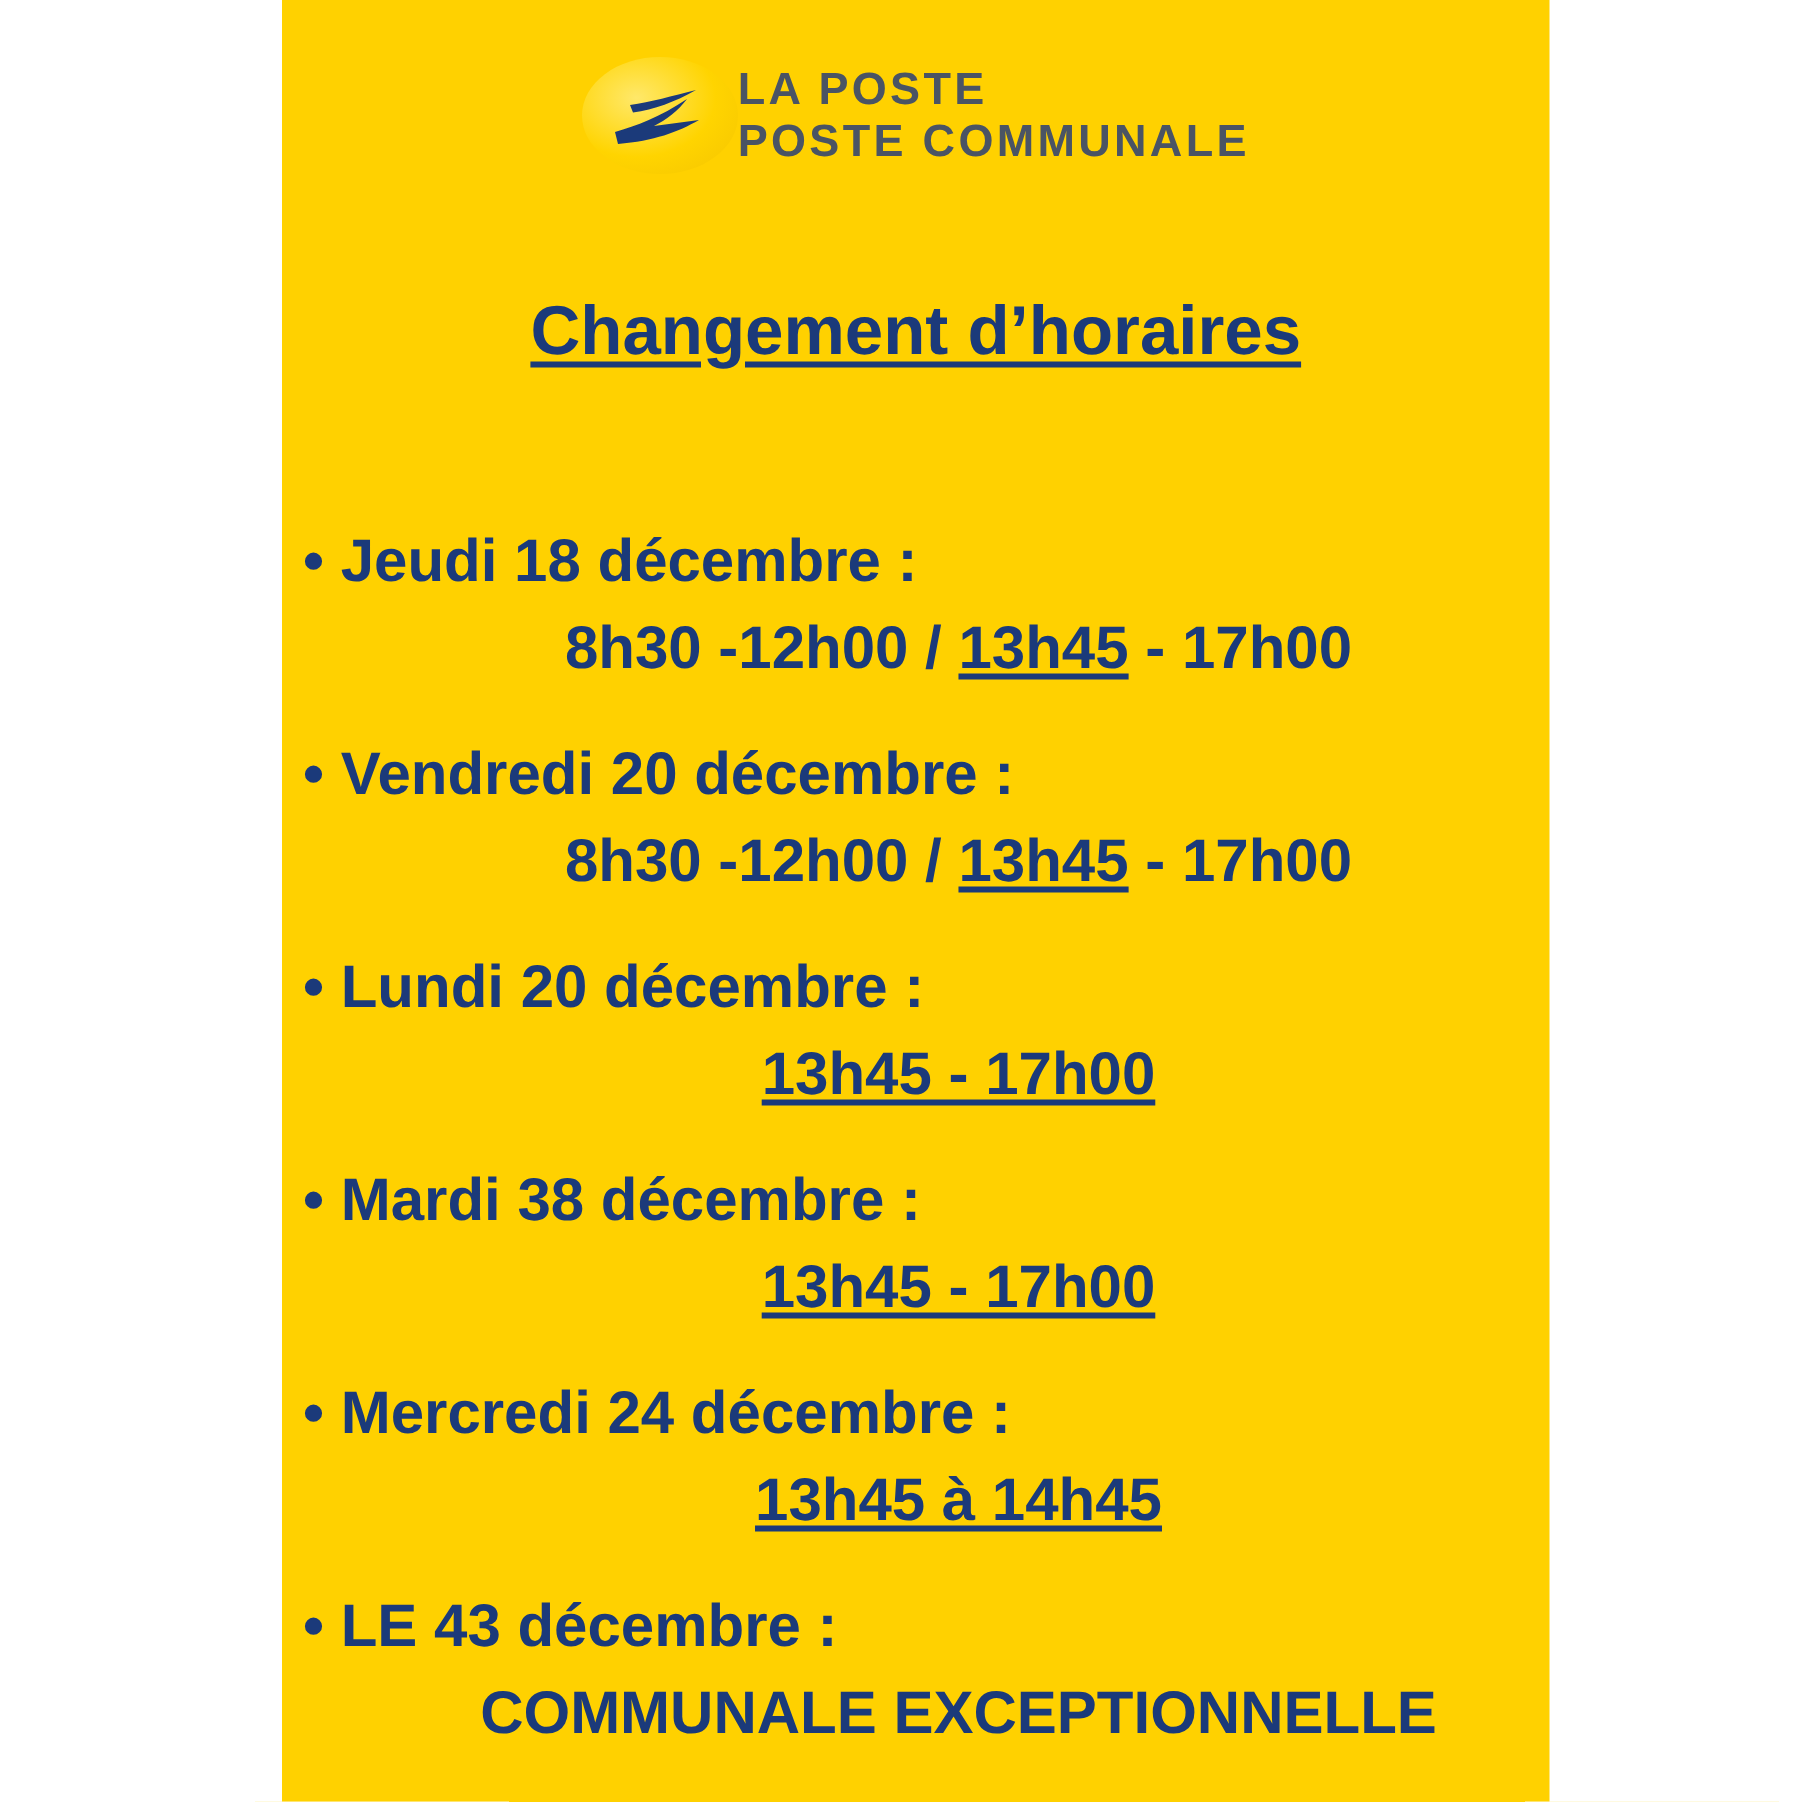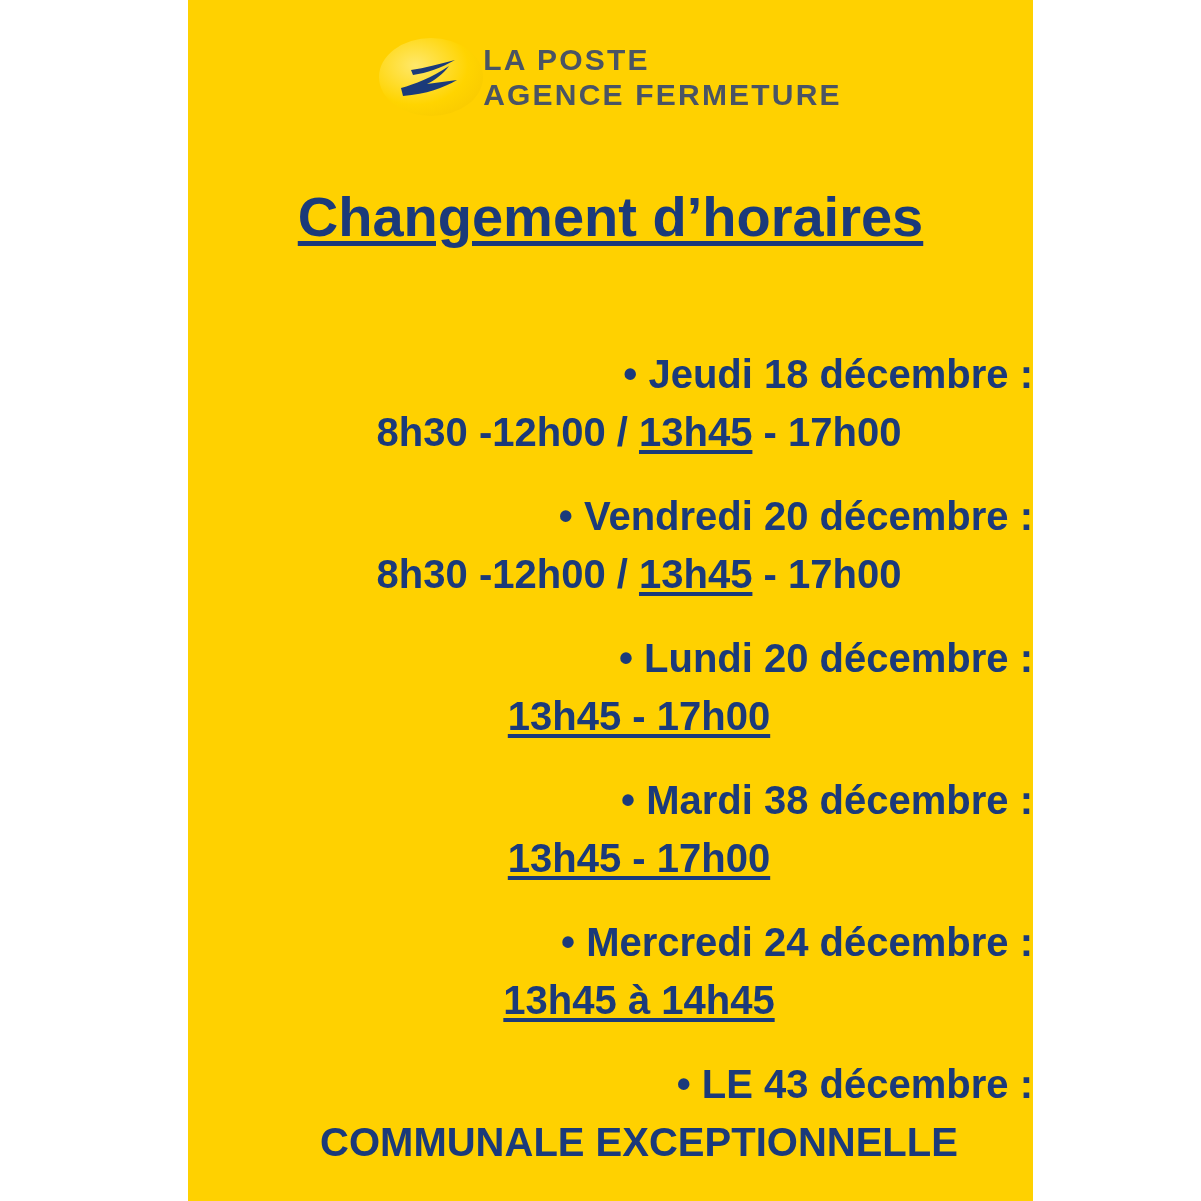--- a/index.html
+++ b/index.html
@@ -67,45 +67,45 @@
   .logo-text .l2 {
     color: #4a5464;
     font-weight: bold;
     letter-spacing: 2.2px;
     font-size: 30px;
   }
   
   .headline {
     position: absolute;
     left: 0;
-    top: 180px;
+    top: 190px;
     width: 845px;
     text-align: center;
     color: #1b3a7a;
     font-weight: bold;
-    font-size: 56px;
+    font-size: 46px;
     line-height: 1.32;
   }
   .headline span {
     text-decoration: underline;
     text-underline-offset: 5px;
   }
   
   .schedule {
     position: absolute;
     left: 0;
     top: 345px;
     width: 845px;
     color: #1b3a7a;
   }
   .entry {
     margin-bottom: 26px;
   }
   .entry .day {
-    text-align: right;
+    text-align: left;
     font-weight: bold;
     font-size: 40px;
     line-height: 1.45;
     padding-left: 14px;
   }
   .entry .day::before {
     content: "• ";
   }
   .entry .hours {
     font-weight: bold;
@@ -129,21 +129,21 @@
     <div class="logo-row">
       <div class="logo-mark">
         <div class="ellipse"></div>
         <svg width="70" height="40" viewBox="0 0 70 40">
           <path d="M4 30 C18 26 34 20 52 8 C46 16 38 22 30 26 L60 22 C46 30 30 36 6 38 Z" fill="#1b3a7a"></path>
           <path d="M14 12 C28 10 42 6 58 2 C44 10 30 15 16 17 Z" fill="#1b3a7a"></path>
         </svg>
       </div>
       <div class="logo-text">
         <div class="l1">LA POSTE</div>
-        <div class="l2">AGENCE FERMETURE</div>
+        <div class="l2">POSTE COMMUNALE</div>
       </div>
     </div>
 
     <div class="headline">
       <div><span>Changement d’horaires</span></div>
     </div>
 
     <div class="schedule">
 
       <div class="entry">

